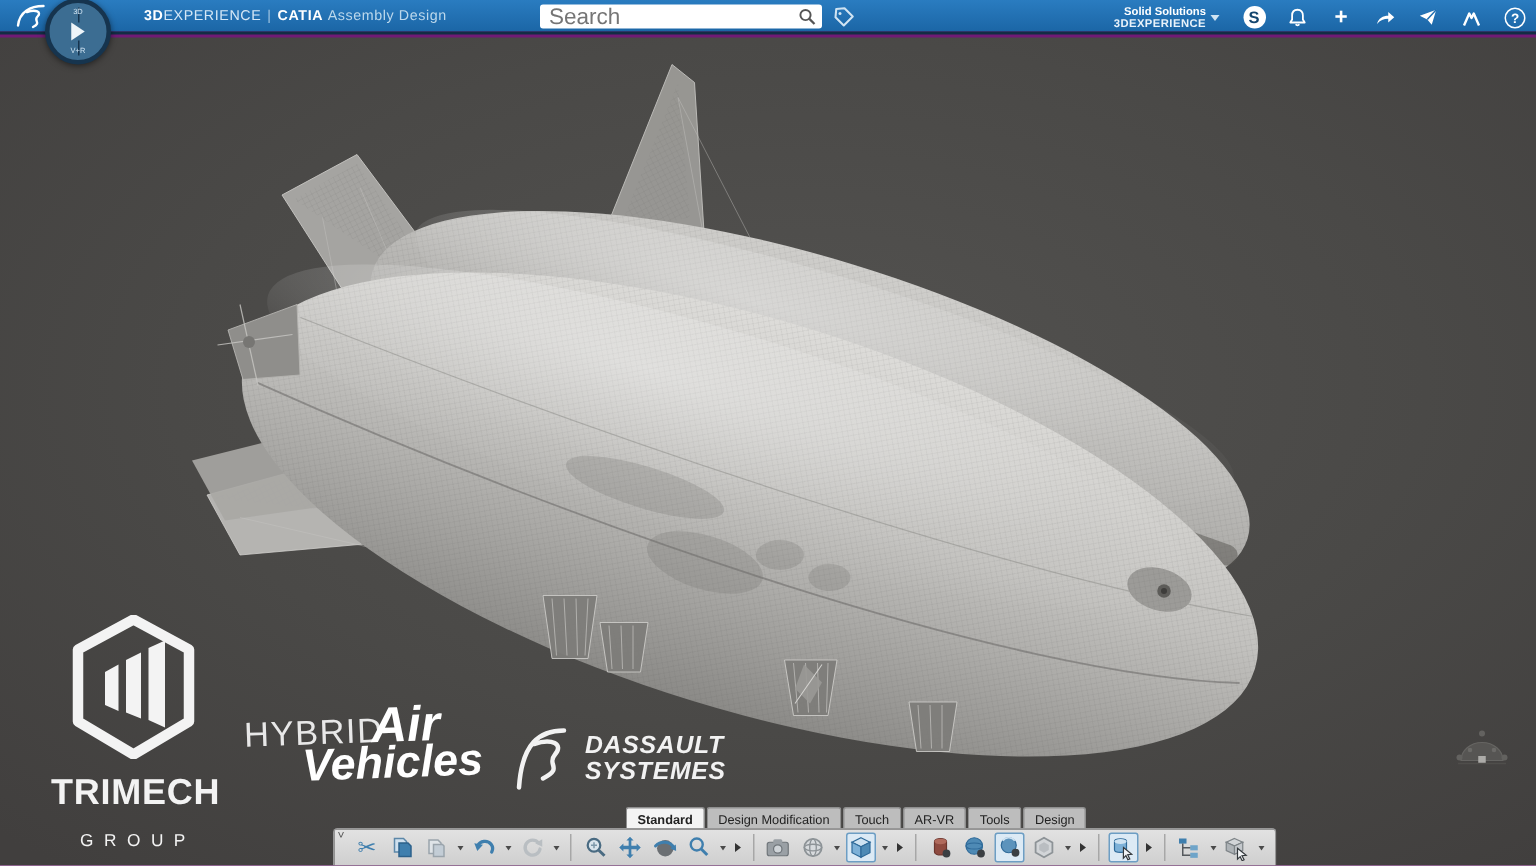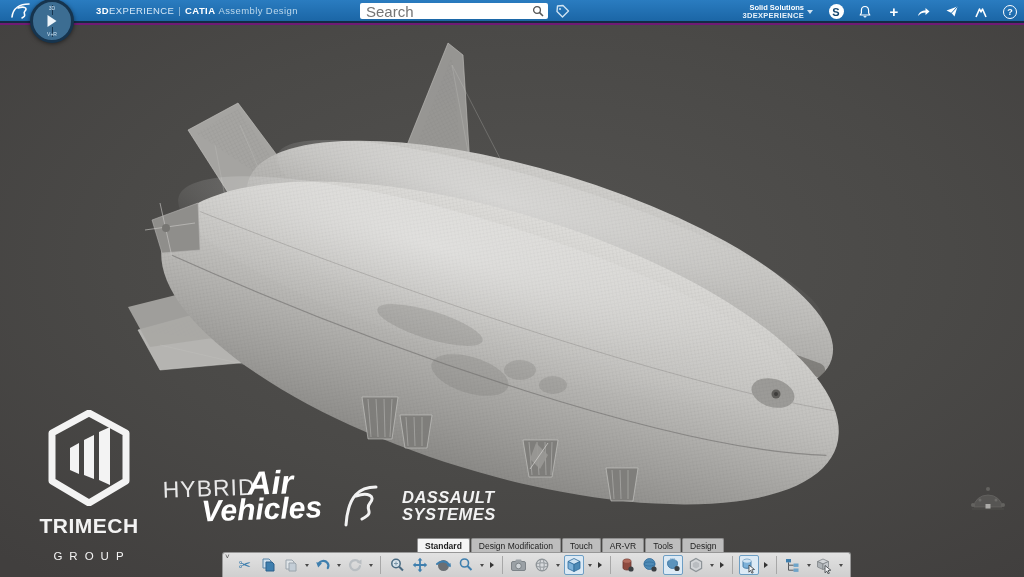--- a/index.html
+++ b/index.html
@@ -57,28 +57,28 @@
 
   
   #viewport {
     position:absolute; top:25px; left:0; width:1024px; height:552px;
     background:radial-gradient(ellipse 760px 420px at 52% 42%, #535250 0%, #4a4947 55%, #413f3e 100%);
   }
   #model-svg { position:absolute; top:0; left:0; }
 
   
   #trimech { position:absolute; left:34px; top:385px; width:110px; text-align:center; color:#fbfbfb; opacity:.96; }
-  #trimech .tm-name { font-size:21px; font-weight:bold; letter-spacing:.5px; margin-top:4px; }
+  #trimech .tm-name { font-size:24px; font-weight:bold; letter-spacing:.5px; margin-top:4px; }
   #trimech .tm-sub { font-size:11.5px; letter-spacing:7px; margin-left:6px; margin-top:12px; }
   #hav { position:absolute; left:163px; top:440px; color:#fff; transform:rotate(-2deg); }
   #hav .hav-l1 { font-size:23px; letter-spacing:1px; color:#e8e8e8; }
   #hav .hav-air { font-size:33px; font-weight:bold; font-style:italic; margin-left:-8px; color:#fff; }
   #hav .hav-l2 { font-size:30px; font-weight:bold; font-style:italic; margin-left:38px; margin-top:-10px; color:#fff; }
   #dassault { position:absolute; left:340px; top:458px; display:flex; align-items:center; color:#f2f2f2; }
-  #dassault .ds-text { font-style:italic; font-weight:bold; line-height:17px; font-size:16.5px; letter-spacing:.5px; margin-left:18px; }
+  #dassault .ds-text { font-style:italic; font-weight:bold; line-height:17px; font-size:16.5px; letter-spacing:.5px; margin-left:6px; }
 
   
   #nav-widget { position:absolute; right:16px; bottom:60px; opacity:.75; }
 
   
   #tab-row { position:absolute; left:417px; bottom:25px; display:flex; z-index:25; }
   .tab {
     font-size:8.5px; color:#222; background:#bdbdbd; border:1px solid #8f8f8f; border-bottom:none;
     padding:2px 7px 1px; margin-right:1px; border-radius:2px 2px 0 0; cursor:pointer; white-space:nowrap;
   }

